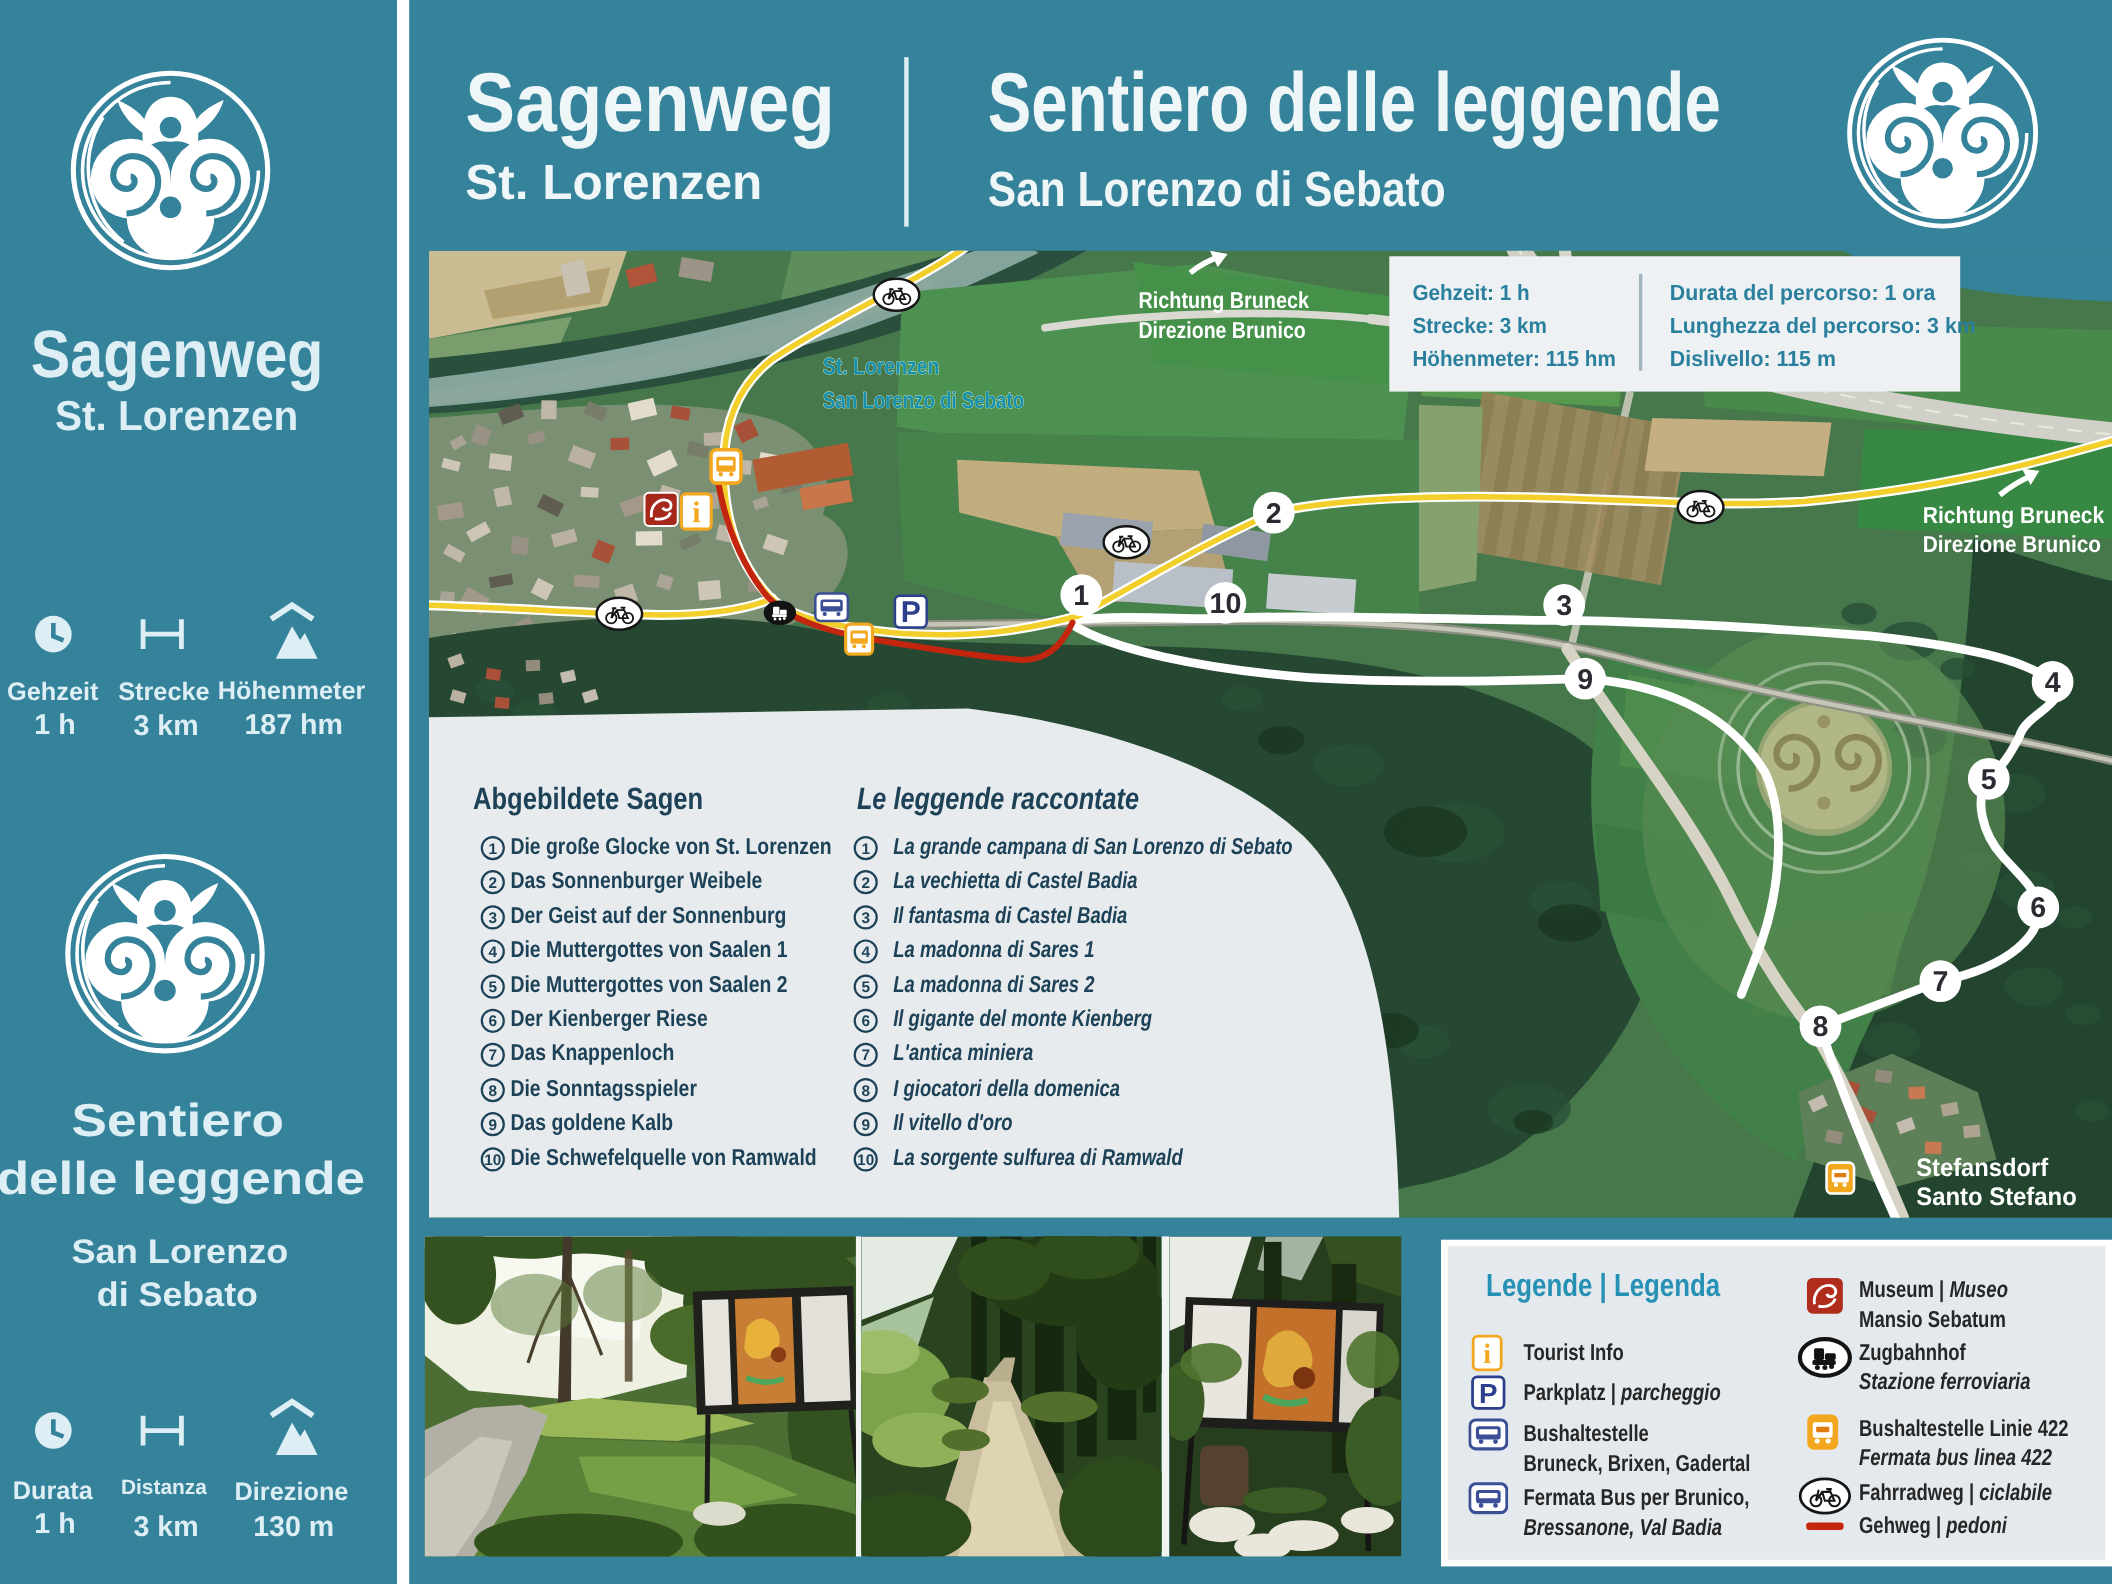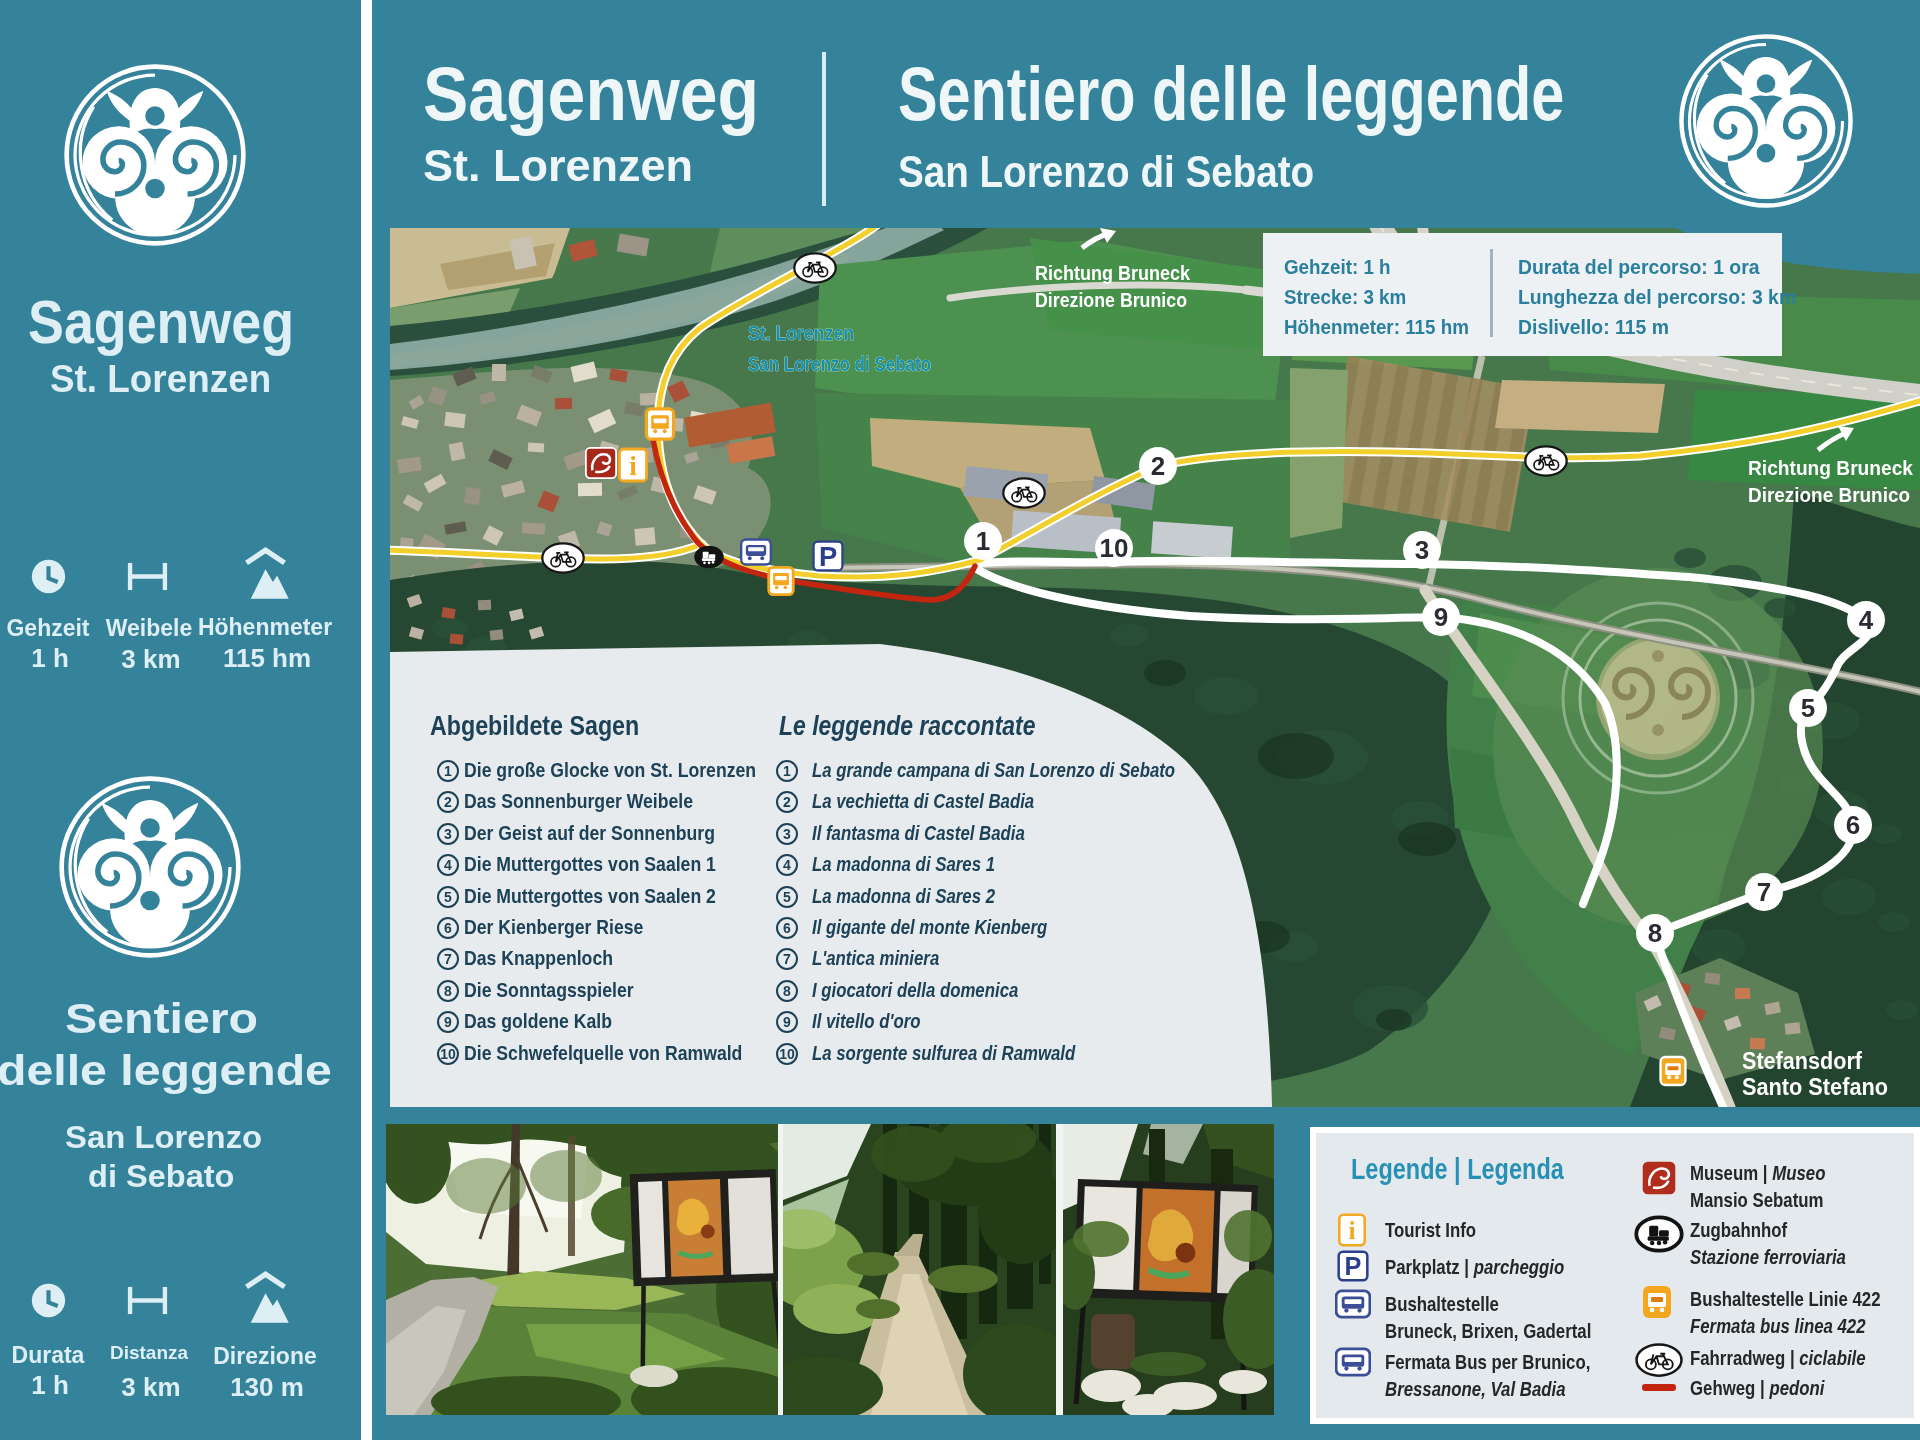--- a/index.html
+++ b/index.html
@@ -77,25 +77,25 @@
       <line x1="39" y1="2" x2="39" y2="30"></line>
       <line x1="3" y1="16" x2="39" y2="16"></line>
     </g>
   </svg>
 
 <svg class="abs" style="left:238px;top:546px" width="55" height="57" viewBox="0 0 52 54">
       <path d="M 8,16 L 26,4 L 44,16" stroke="#ddeef4" stroke-width="5" fill="none"></path>
       <path d="M 12,50 L 26,22 L 33,34 L 37,28 L 48,50 Z" fill="#ddeef4"></path>
   </svg>
 <div class="abs wtxt b" style="left:-2px;top:615px;width:100px;text-align:center;font-size:23px;">Gehzeit</div>
-<div class="abs wtxt b" style="left:99px;top:615px;width:100px;text-align:center;font-size:23px;">Weibele</div>
+<div class="abs wtxt b" style="left:99px;top:615px;width:100px;text-align:center;font-size:23px;">Strecke</div>
 <div class="abs wtxt b" style="left:195px;top:614px;width:140px;text-align:center;font-size:23px;">Höhenmeter</div>
 <div class="abs wtxt b" style="left:0px;top:643px;width:100px;text-align:center;font-size:26px;">1 h</div>
 <div class="abs wtxt b" style="left:101px;top:644px;width:100px;text-align:center;font-size:26px;">3 km</div>
-<div class="abs wtxt b" style="left:197px;top:643px;width:140px;text-align:center;font-size:26px;">115 hm</div>
+<div class="abs wtxt b" style="left:197px;top:643px;width:140px;text-align:center;font-size:26px;">187 hm</div>
 
 <svg class="abs" style="left:57px;top:774px" width="186" height="186" viewBox="0 0 200 200">
     <use href="#logo"></use>
   </svg>
 
 <div class="abs b nw" id="t_sen" style="left:65px;top:995px;font-size:42px;color:#ddeef4;transform:scaleX(1.149);transform-origin:left top;">Sentiero</div>
 
 <div class="abs b nw" id="t_dll" style="left:-3px;top:1047px;font-size:42px;color:#ddeef4;transform:scaleX(1.148);transform-origin:left top;">delle leggende</div>
 
 <div class="abs b nw" id="t_slo" style="left:65px;top:1120px;font-size:31px;color:#ddeef4;transform:scaleX(1.06);transform-origin:left top;">San Lorenzo</div>

